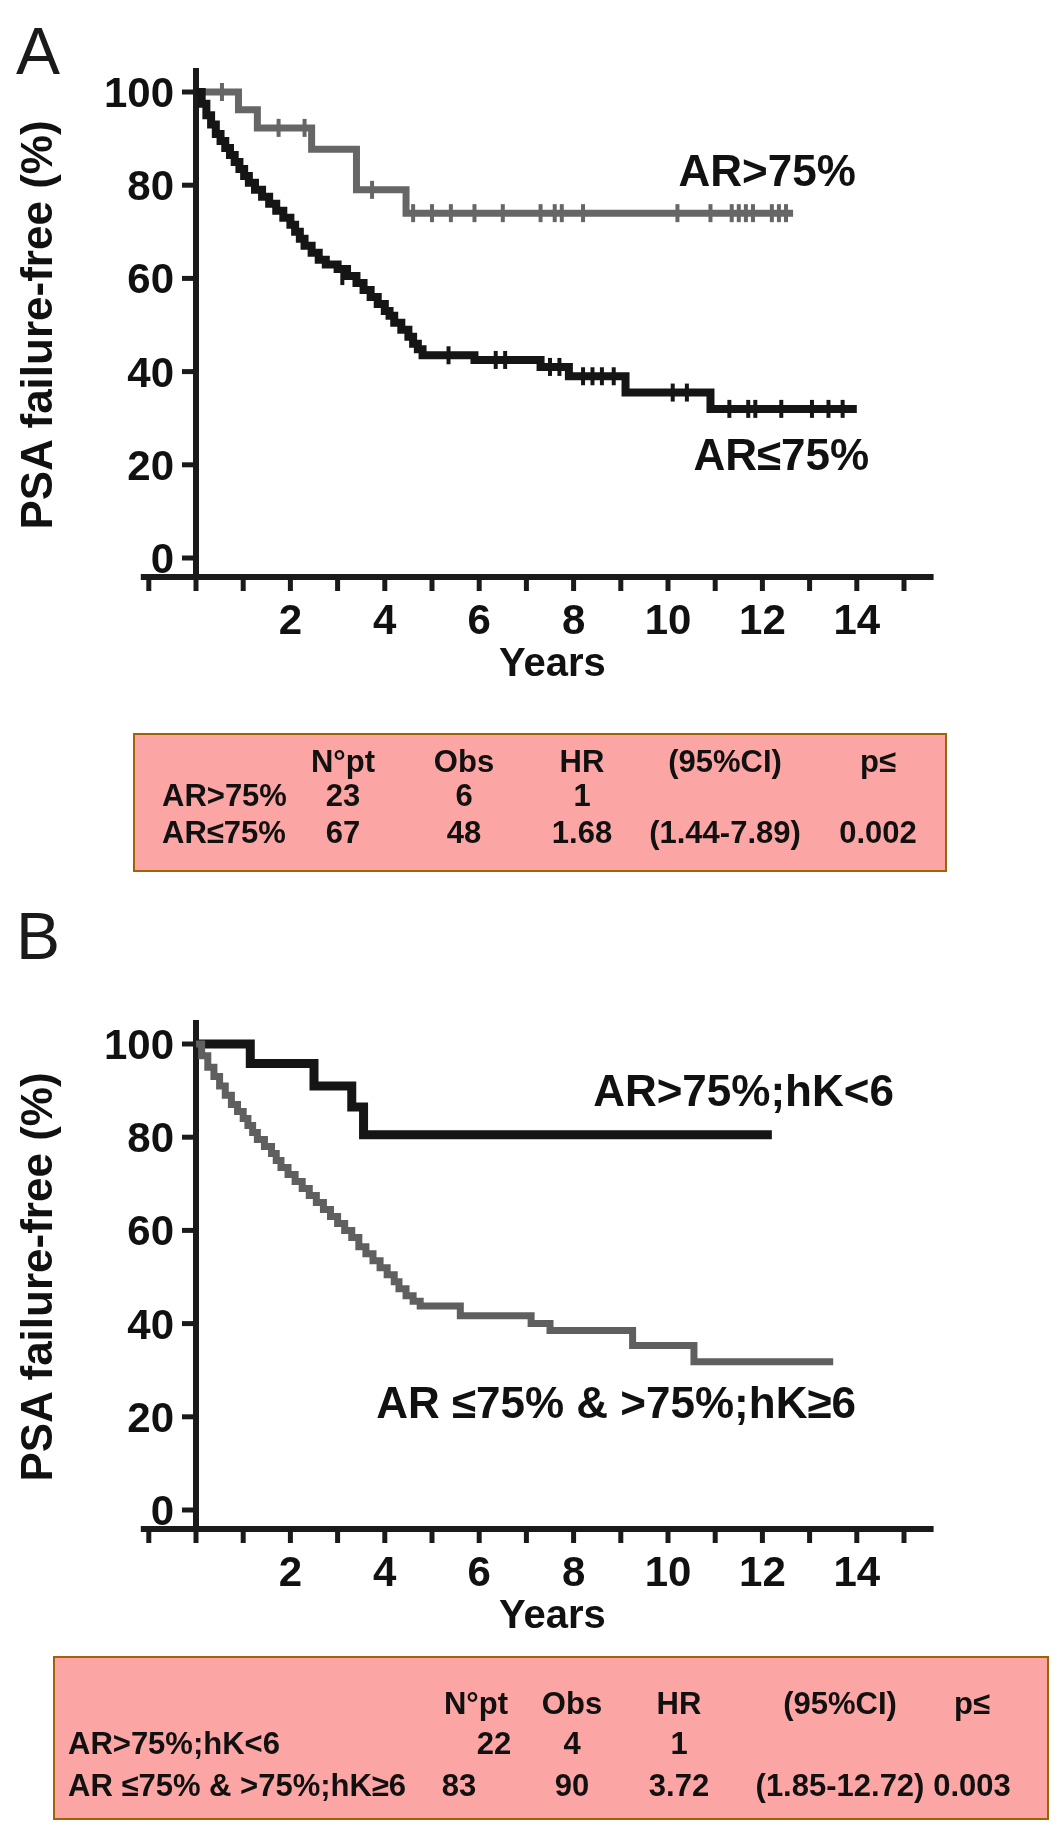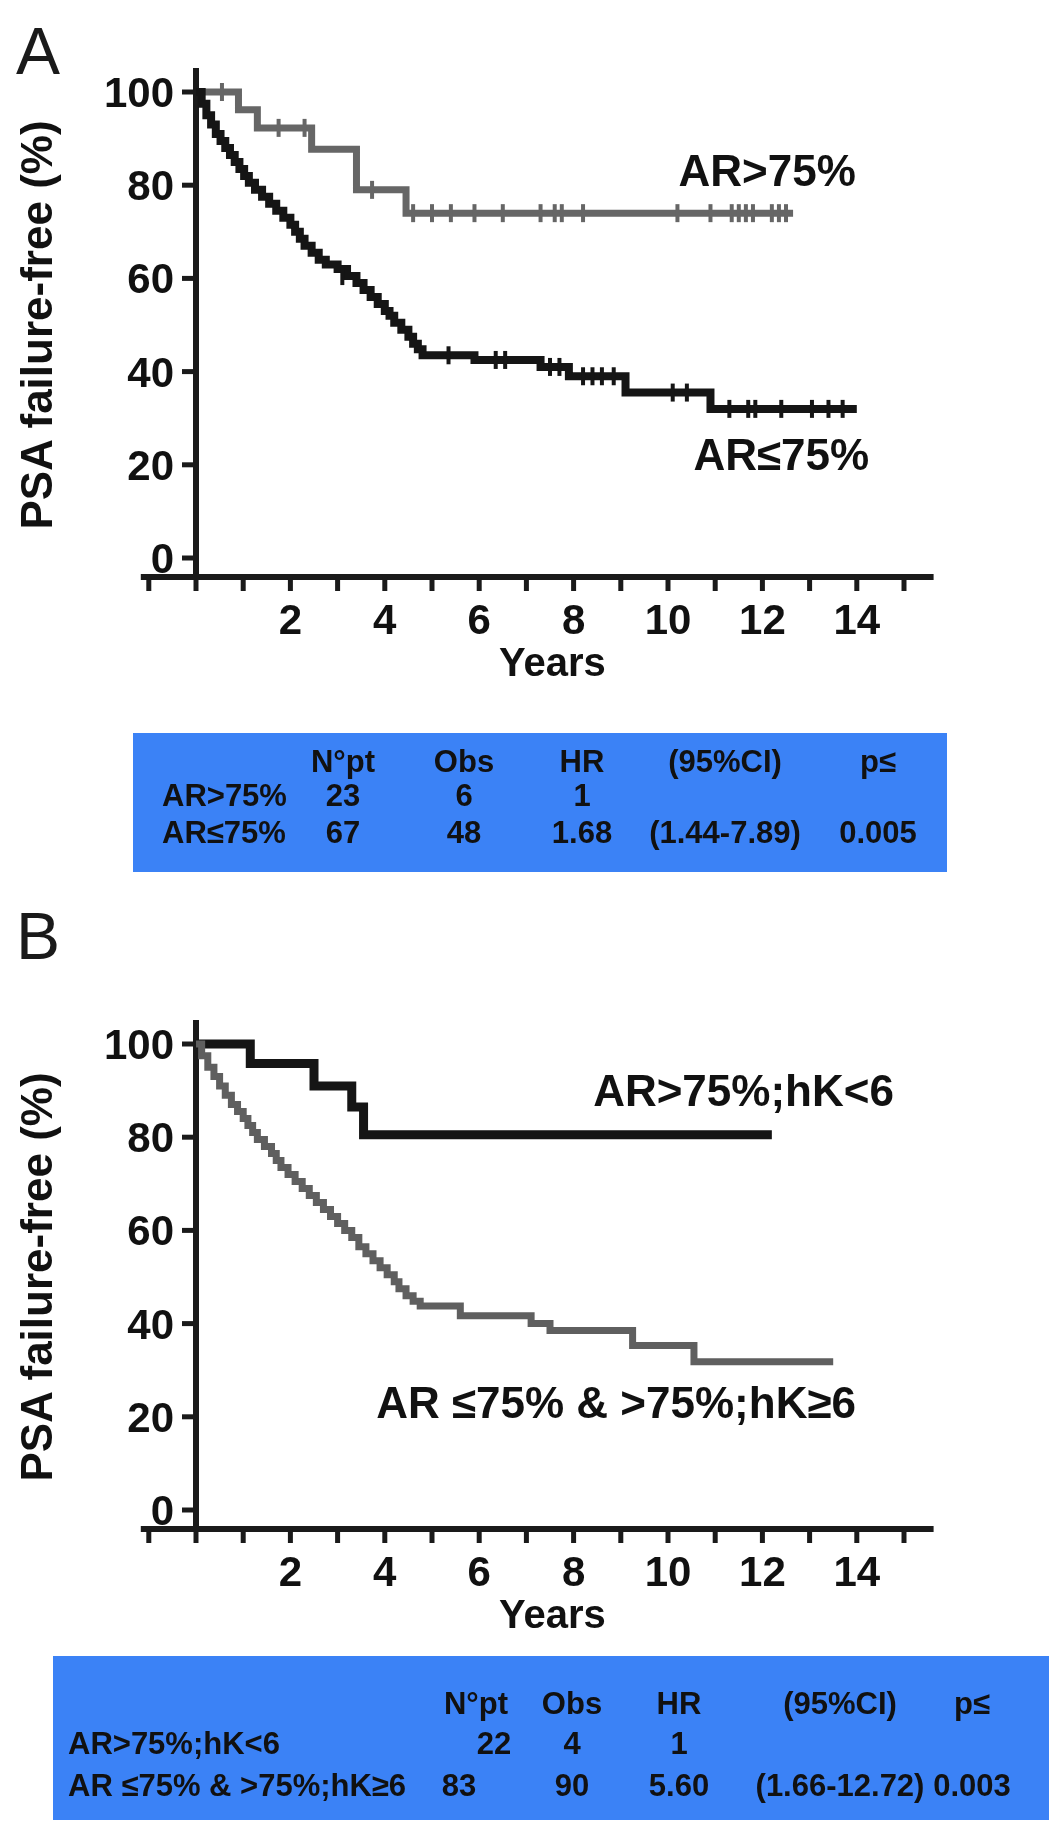--- a/index.html
+++ b/index.html
@@ -4,21 +4,21 @@
 <style>
   html,body{margin:0;padding:0;background:#ffffff;}
   body{font-family:"Liberation Sans","DejaVu Sans",sans-serif;}
   #fig{position:relative;width:1063px;height:1831px;background:#fff;overflow:hidden;}
   .panel-letter{position:absolute;left:16px;font-size:66px;font-weight:500;color:#1a1a1a;line-height:1;}
   #letterA{top:18px;}
   #letterB{top:903px;}
   .km-svg{position:absolute;left:0;width:1063px;height:710px;}
   #svgA{top:0;}
   #svgB{top:952px;}
-  .stat-table{position:absolute;border:2px solid #3b82f6;background:#3b82f6;}
+  .stat-table{position:absolute;border:2px solid #a16207;background:#fca5a5;}
   #tableA{left:133px;top:733px;width:810px;height:135px;}
   #tableB{left:53px;top:1656px;width:992px;height:160px;}
   .cell{position:absolute;font-weight:bold;color:#111;font-size:31px;white-space:nowrap;}
   .cc{transform:translateX(-50%);}
   .tA .r0{top:9px;}  .tA .r1{top:43px;}  .tA .r2{top:80px;}
   .tB .r0{top:28px;} .tB .r1{top:68px;}  .tB .r2{top:110px;}
 </style>
 </head>
 <body>
 
@@ -124,21 +124,21 @@
     <span class="cell r1" style="left:27px">AR&gt;75%</span>
     <span class="cell cc r1" style="left:208px">23</span>
     <span class="cell cc r1" style="left:329px">6</span>
     <span class="cell cc r1" style="left:447px">1</span>
 
     <span class="cell r2" style="left:27px">AR≤75%</span>
     <span class="cell cc r2" style="left:208px">67</span>
     <span class="cell cc r2" style="left:329px">48</span>
     <span class="cell cc r2" style="left:447px">1.68</span>
     <span class="cell cc r2" style="left:590px">(1.44-7.89)</span>
-    <span class="cell cc r2" style="left:743px">0.005</span>
+    <span class="cell cc r2" style="left:743px">0.002</span>
   </div>
 
   <div class="panel-letter" id="letterB">B</div>
 
   <svg class="km-svg" id="svgB" viewBox="0 0 1063 710">
       <line x1="196" y1="68" x2="196" y2="577" stroke="#1a1a1a" stroke-width="6"></line>
       <line x1="140.8" y1="577" x2="933.6" y2="577" stroke="#1a1a1a" stroke-width="6"></line>
       <line x1="196" y1="558" x2="182" y2="558" stroke="#1a1a1a" stroke-width="5"></line>
       <text x="174" y="573" text-anchor="end" font-size="42" font-weight="bold" fill="#111">0</text>
       <line x1="196" y1="464.8" x2="182" y2="464.8" stroke="#1a1a1a" stroke-width="5"></line>
@@ -191,18 +191,18 @@
     <span class="cell cc r0" style="left:917px">p≤</span>
 
     <span class="cell r1" style="left:13px">AR&gt;75%;hK&lt;6</span>
     <span class="cell cc r1" style="left:439px">22</span>
     <span class="cell cc r1" style="left:517px">4</span>
     <span class="cell cc r1" style="left:624px">1</span>
 
     <span class="cell r2" style="left:13px">AR ≤75% &amp; &gt;75%;hK≥6</span>
     <span class="cell cc r2" style="left:404px">83</span>
     <span class="cell cc r2" style="left:517px">90</span>
-    <span class="cell cc r2" style="left:624px">5.60</span>
-    <span class="cell cc r2" style="left:785px">(1.66-12.72)</span>
+    <span class="cell cc r2" style="left:624px">3.72</span>
+    <span class="cell cc r2" style="left:785px">(1.85-12.72)</span>
     <span class="cell cc r2" style="left:917px">0.003</span>
   </div>
 
 </div>
 
 </body></html>

